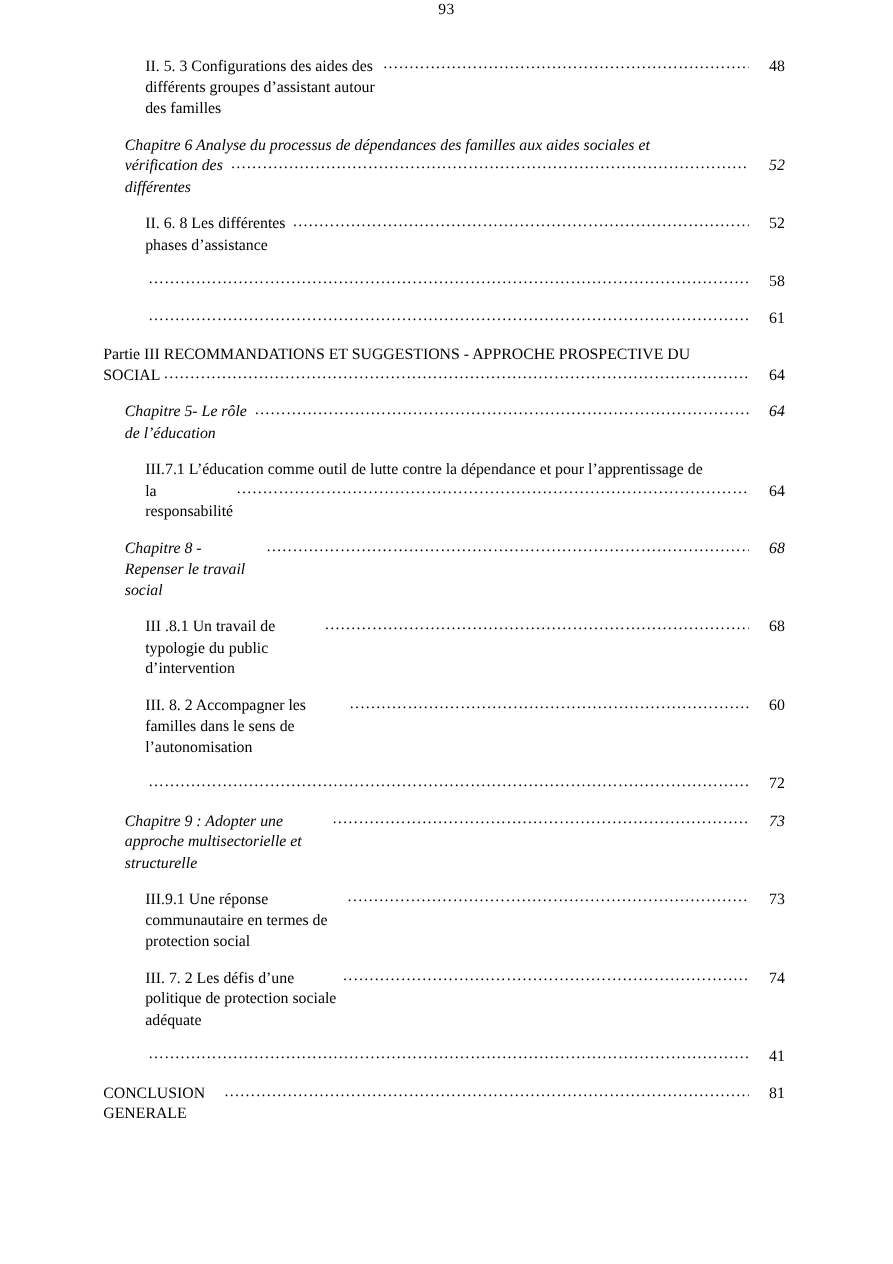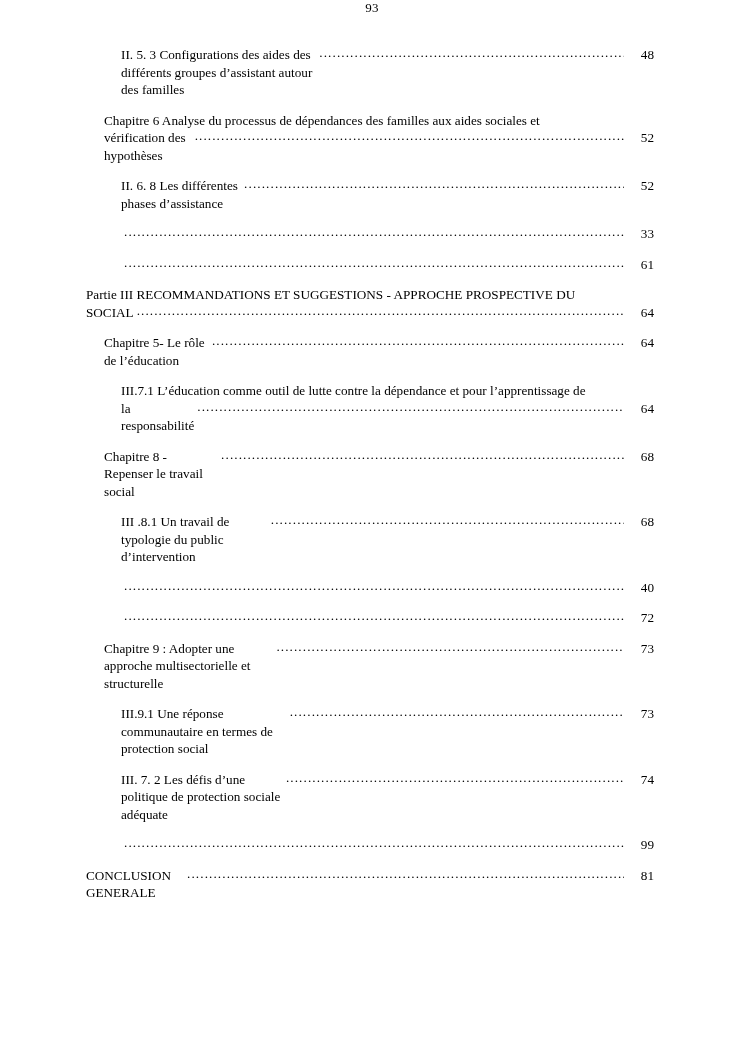--- a/index.html
+++ b/index.html
@@ -29,21 +29,21 @@
     letter-spacing: 0.2px;
     font-family: Liberation Serif, serif;
   }
   .toc {
     margin-top: 30px;
     padding-left: 86px;
     padding-right: 90px;
   }
   
   .lvl0 { margin-left: 0px; }
-  .lvl1 { margin-left: 18px; }
+  .lvl1 { margin-left: 18px; font-style: italic; }
   .lvl2 { margin-left: 35px; }
   .row {
     display: flex;
     align-items: baseline;
     font-size: 13.2px;
     line-height: 17.5px;
   }
   .label {
     flex: 0 1 auto;
   }
@@ -79,36 +79,36 @@
           <span class="label">II. 5. 3 Configurations des aides des différents groupes d’assistant autour des familles</span>
           <span class="leader">................................................................................................................................................................</span>
           <span class="pageno">48</span>
         </div>
       </div>
       <div class="block-entry lvl1">
         <div class="row">
           <span class="label">Chapitre 6  Analyse du processus de dépendances des familles  aux aides sociales et</span>
         </div>
         <div class="row">
-          <span class="label">vérification des hypothèses</span>
+          <span class="label">vérification des différentes</span>
           <span class="leader">................................................................................................................................................................</span>
           <span class="pageno">52</span>
         </div>
       </div>
       <div class="block-entry lvl2">
         <div class="row">
           <span class="label">II. 6. 8 Les différentes phases d’assistance</span>
           <span class="leader">................................................................................................................................................................</span>
           <span class="pageno">52</span>
         </div>
       </div>
       <div class="block-entry lvl2">
         <div class="row">
           <span class="leader">................................................................................................................................................................</span>
-          <span class="pageno">33</span>
+          <span class="pageno">58</span>
         </div>
       </div>
       <div class="block-entry lvl2">
         <div class="row">
           <span class="leader">................................................................................................................................................................</span>
           <span class="pageno">61</span>
         </div>
       </div>
       <div class="block-entry lvl0">
         <div class="row">
@@ -146,22 +146,23 @@
       </div>
       <div class="block-entry lvl2">
         <div class="row">
           <span class="label">III .8.1 Un travail de typologie du public d’intervention</span>
           <span class="leader">................................................................................................................................................................</span>
           <span class="pageno">68</span>
         </div>
       </div>
       <div class="block-entry lvl2">
         <div class="row">
-          <span class="leader">................................................................................................................................................................</span>
-          <span class="pageno">40</span>
+          <span class="label">III. 8. 2 Accompagner les familles dans le sens de l’autonomisation</span>
+          <span class="leader">................................................................................................................................................................</span>
+          <span class="pageno">60</span>
         </div>
       </div>
       <div class="block-entry lvl2">
         <div class="row">
           <span class="leader">................................................................................................................................................................</span>
           <span class="pageno">72</span>
         </div>
       </div>
       <div class="block-entry lvl1">
         <div class="row">
@@ -180,21 +181,21 @@
       <div class="block-entry lvl2">
         <div class="row">
           <span class="label">III. 7. 2 Les défis d’une politique de protection sociale adéquate</span>
           <span class="leader">................................................................................................................................................................</span>
           <span class="pageno">74</span>
         </div>
       </div>
       <div class="block-entry lvl2">
         <div class="row">
           <span class="leader">................................................................................................................................................................</span>
-          <span class="pageno">99</span>
+          <span class="pageno">41</span>
         </div>
       </div>
       <div class="block-entry lvl0">
         <div class="row">
           <span class="label">CONCLUSION GENERALE</span>
           <span class="leader">................................................................................................................................................................</span>
           <span class="pageno">81</span>
         </div>
       </div>
     </div>

